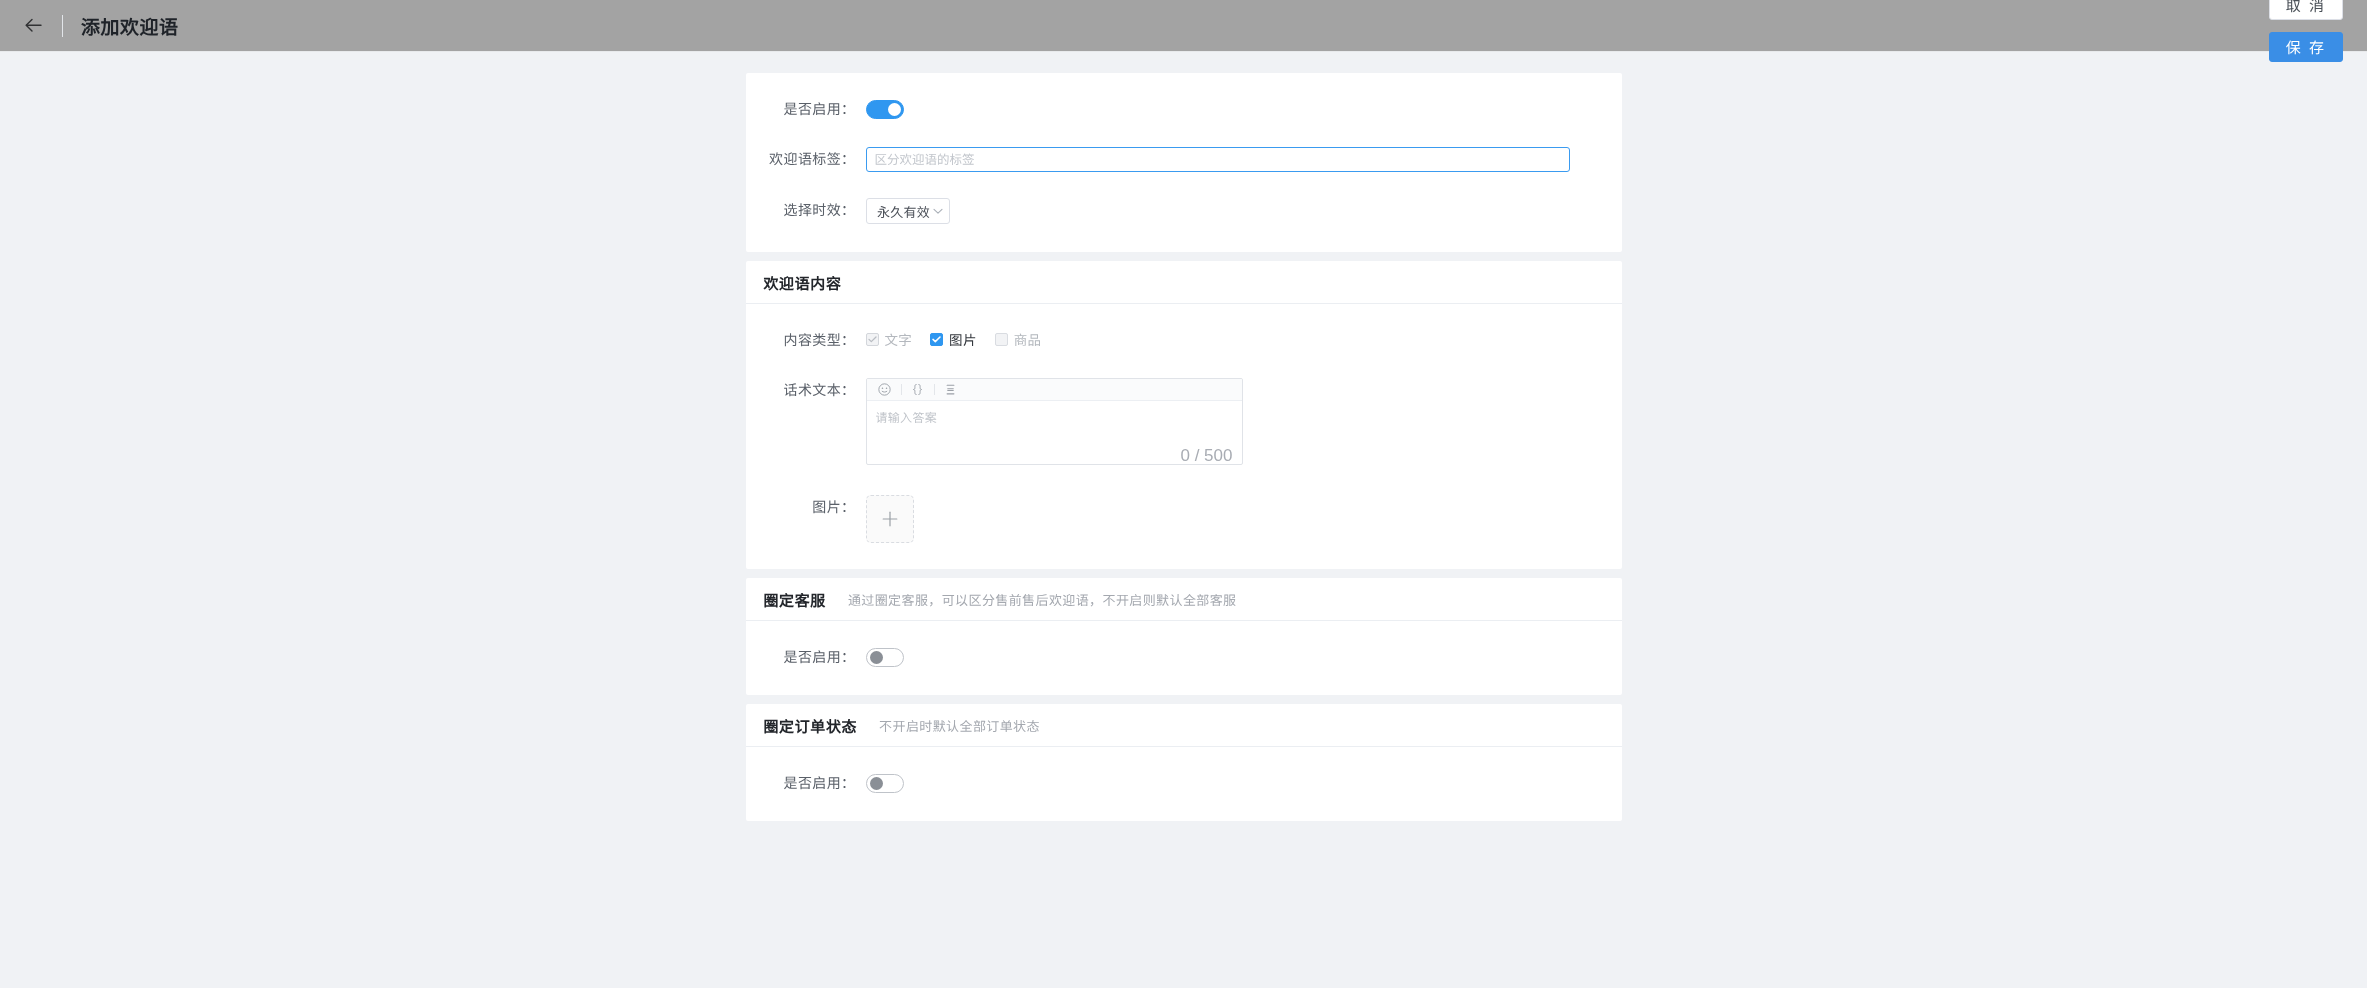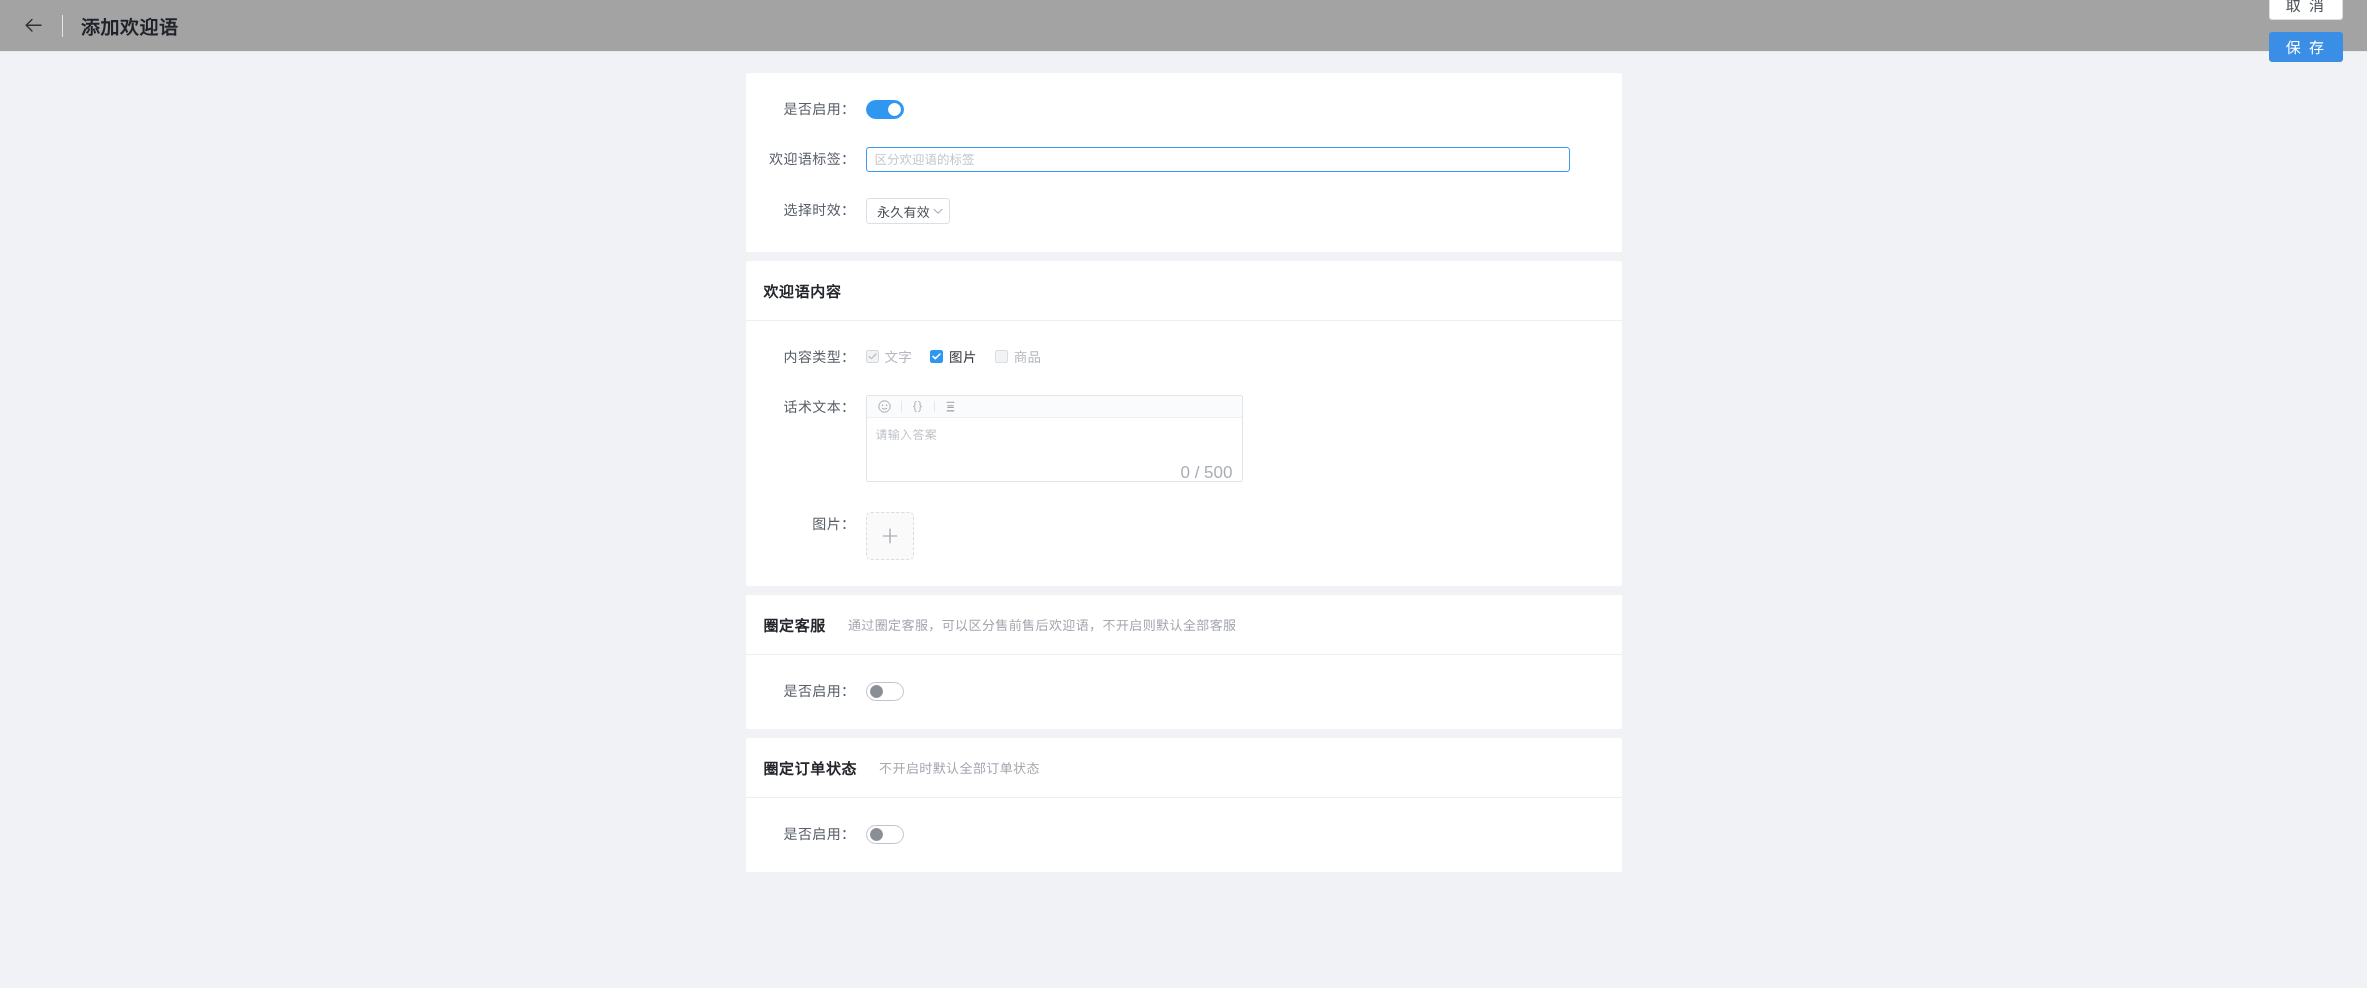--- a/index.html
+++ b/index.html
@@ -101,21 +101,21 @@
     margin-bottom: 9px;
   }
 
   
   .card-basic {
     padding: 24px 0 28px 0;
   }
 
   
   .card-head {
-    height: 60px;
+    height: 43px;
     display: flex;
     align-items: center;
     padding: 0 18px;
     border-bottom: 1px solid #ebeef2;
   }
   .card-head-title {
     font-size: 15px;
     font-weight: bold;
     color: #23262b;
     letter-spacing: .6px;

